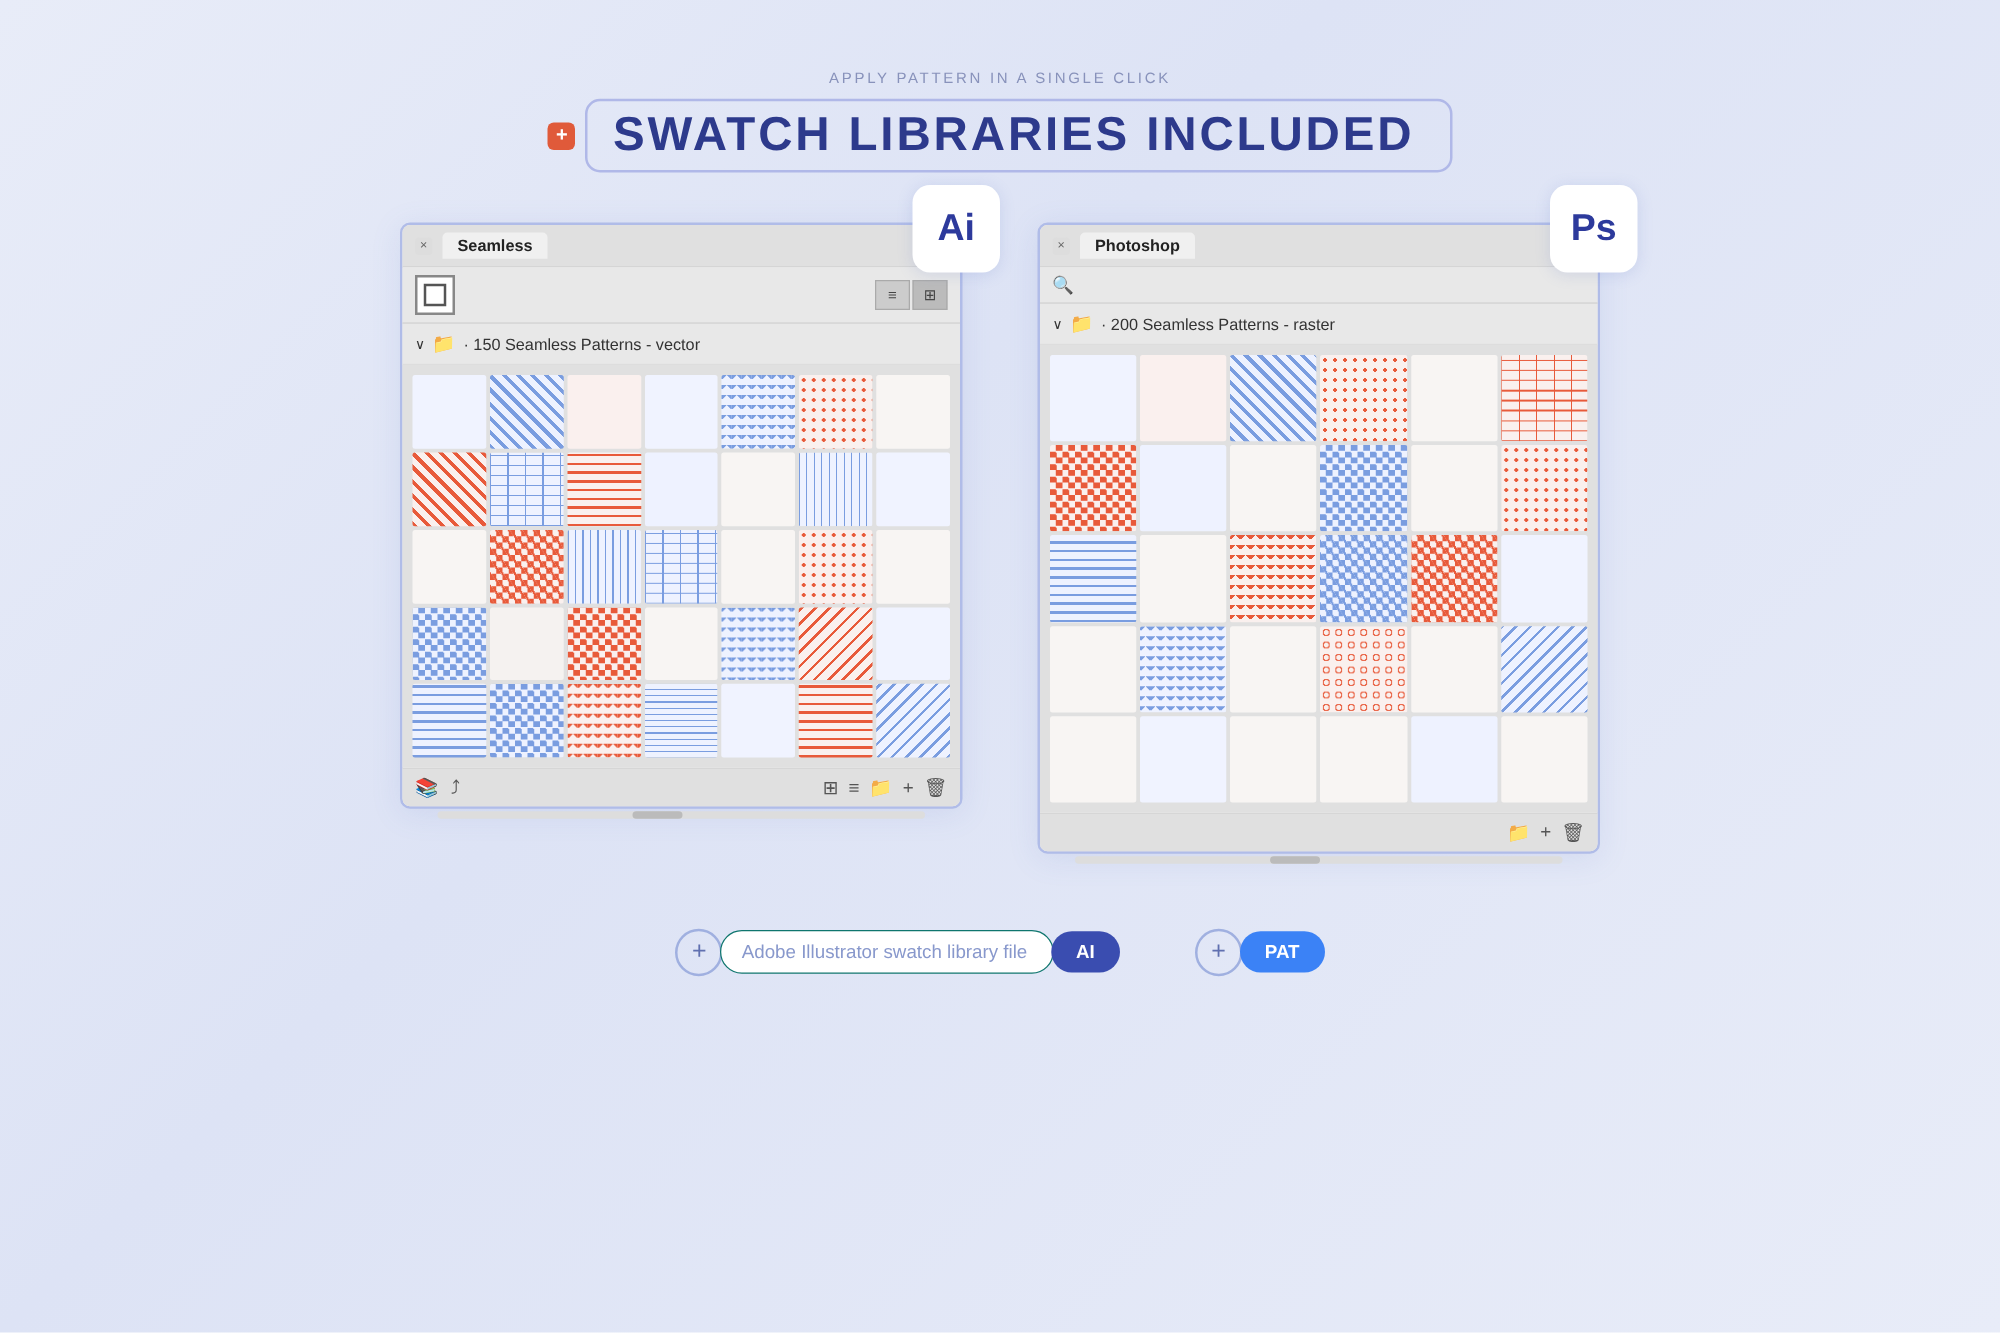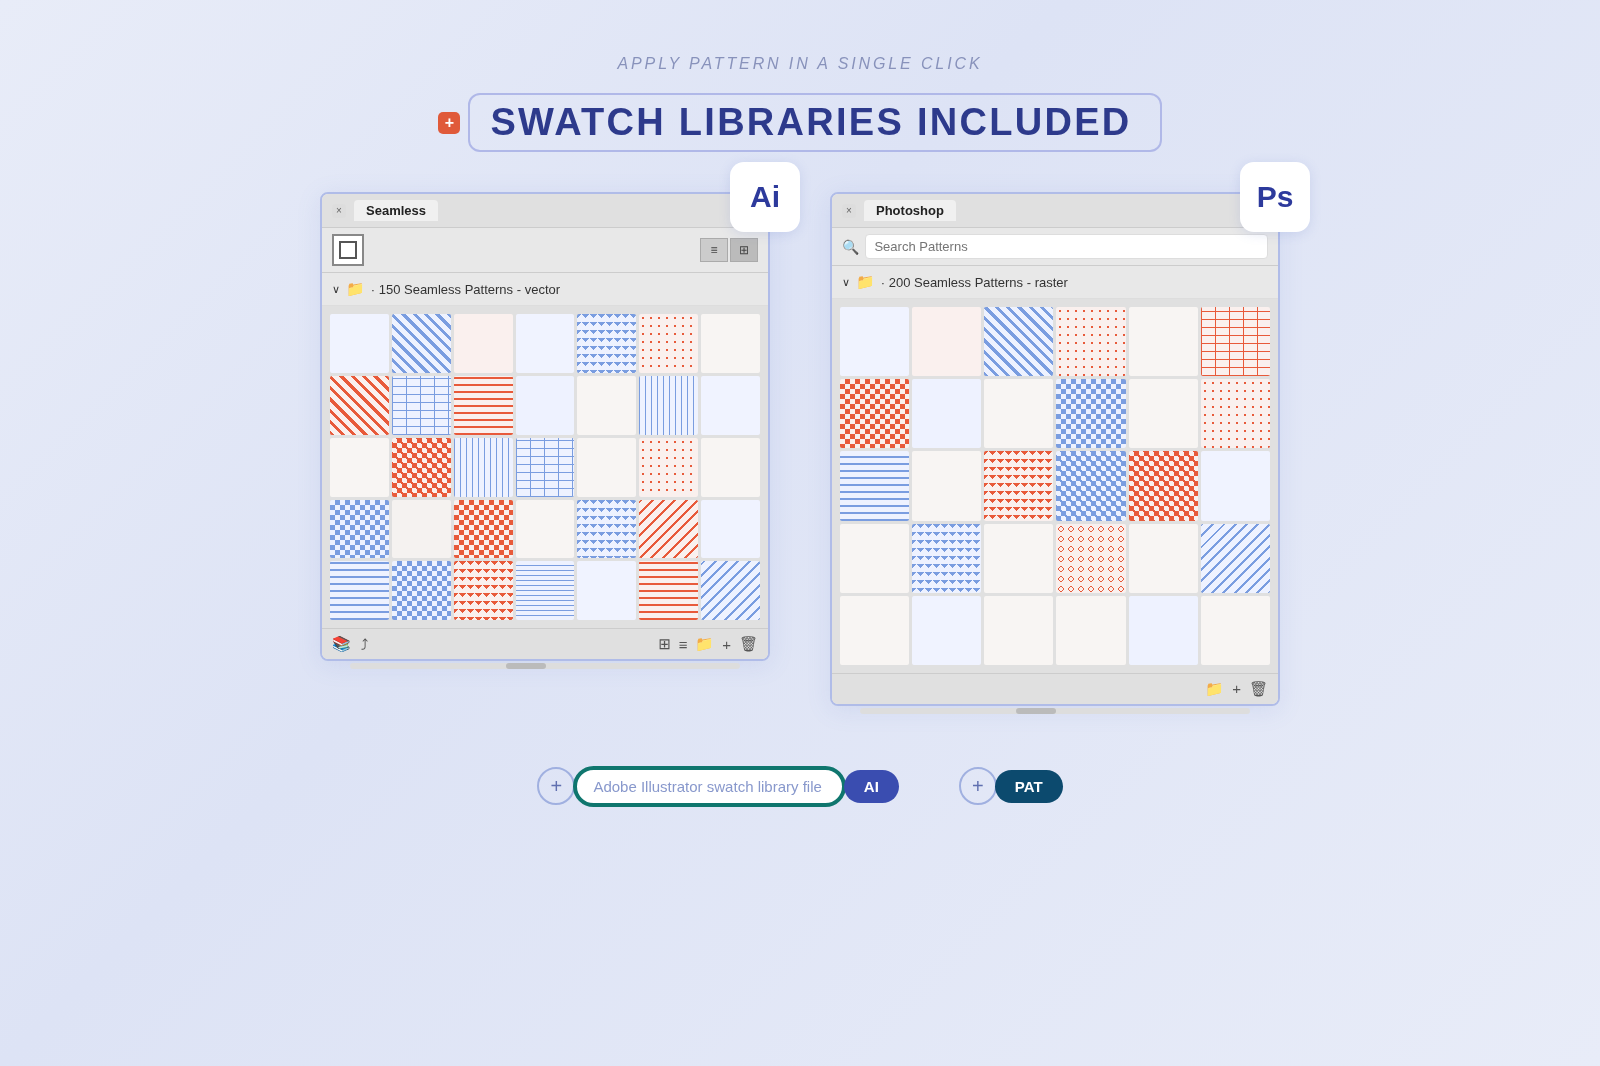--- a/index.html
+++ b/index.html
@@ -17,25 +17,24 @@
       position: relative;
     }
 
     
     .header {
       margin-top: 55px;
       text-align: center;
     }
     .header-subtitle {
       letter-spacing: 0.18em;
-      font-size: 16px;
+      font-size: 12px;
       color: #8892bb;
       text-transform: uppercase;
-      margin-bottom: 20px;
-      font-style: italic;
+      margin-bottom: 10px;
     }
     .header-title-wrap {
       display: flex;
       align-items: center;
       justify-content: center;
       gap: 8px;
     }
     .plus-badge {
       width: 22px;
       height: 22px;
@@ -327,38 +326,38 @@
       display: flex;
       align-items: center;
       justify-content: center;
       color: #6070b0;
       font-size: 20px;
       background: transparent;
       flex-shrink: 0;
     }
     .file-tag-label {
       background: white;
-      border: 4px solid #0f766e;
+      border: 1px solid #0f766e;
       border-radius: 30px;
       padding: 8px 20px 8px 16px;
       font-size: 15px;
       color: #8898cc;
       margin-left: -2px;
       min-width: 260px;
     }
     .file-tag-badge {
       padding: 8px 20px;
       border-radius: 30px;
       font-size: 15px;
       font-weight: 700;
       color: white;
       margin-left: -2px;
     }
     .badge-ai { background: #3a4db0; }
-    .badge-pat { background: #0c4a6e; text-align: center; }
+    .badge-pat { background: #3b82f6; text-align: center; }
 
     
     .pat-stripes-red { background: repeating-linear-gradient(45deg, #e85a3a 0px, #e85a3a 3px, #faf0ee 3px, #faf0ee 8px); }
     .pat-stripes-blue { background: repeating-linear-gradient(45deg, #7a9de0 0px, #7a9de0 3px, #eef2ff 3px, #eef2ff 8px); }
     .pat-diamonds-red { background: #faf0ee; background-image: repeating-conic-gradient(#e85a3a 0% 25%, #faf0ee 0% 50%) 0 0 / 10px 10px; }
     .pat-diamonds-blue { background: #eef2ff; background-image: repeating-conic-gradient(#7a9de0 0% 25%, #eef2ff 0% 50%) 0 0 / 10px 10px; }
     .pat-waves-blue { background: #eef2ff; background-image: repeating-linear-gradient(0deg, transparent, transparent 4px, #7a9de0 4px, #7a9de0 5px); }
     .pat-dots-red { background: #faf0ee radial-gradient(#e85a3a 1.5px, transparent 1.5px) 0 0 / 8px 8px; }
     .pat-bricks-red { background: #faf0ee; background-image: repeating-linear-gradient(0deg, #e85a3a, #e85a3a 1px, transparent 1px, transparent 8px), repeating-linear-gradient(90deg, #e85a3a, #e85a3a 1px, transparent 1px, transparent 14px); }
     .pat-bricks-blue { background: #eef2ff; background-image: repeating-linear-gradient(0deg, #7a9de0, #7a9de0 1px, transparent 1px, transparent 8px), repeating-linear-gradient(90deg, #7a9de0, #7a9de0 1px, transparent 1px, transparent 14px); }
@@ -492,21 +491,20 @@
       <div class="panel-titlebar">
         <div class="panel-titlebar-left">
           <div class="panel-close-btn">×</div>
           <div class="panel-title-tab">Photoshop</div>
         </div>
         <div class="panel-menu-icon">≡</div>
       </div>
 
       <div class="panel-search">
         <span class="search-icon">🔍</span>
-        <input class="search-input" type="text" placeholder="Search Patterns" style="">
       </div>
 
       <div class="panel-folder-row">
         <span class="chevron">∨</span>
         <span class="folder-icon">📁</span>
         <span class="folder-label">· 200 Seamless Patterns - raster</span>
         <div class="panel-scrollbar" style="position:absolute;right:2px;top:110px;bottom:50px;">
           <div class="panel-scrollbar-thumb"></div>
         </div>
       </div>

